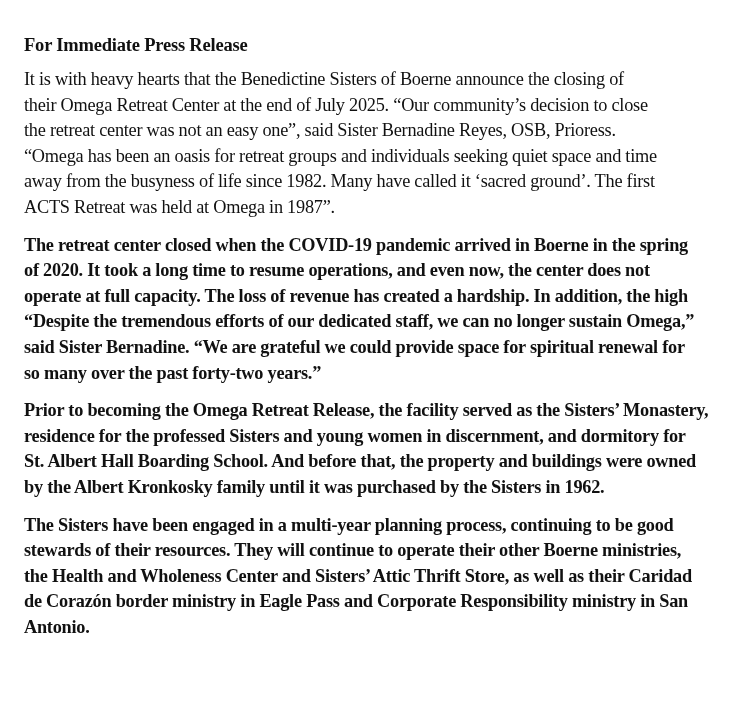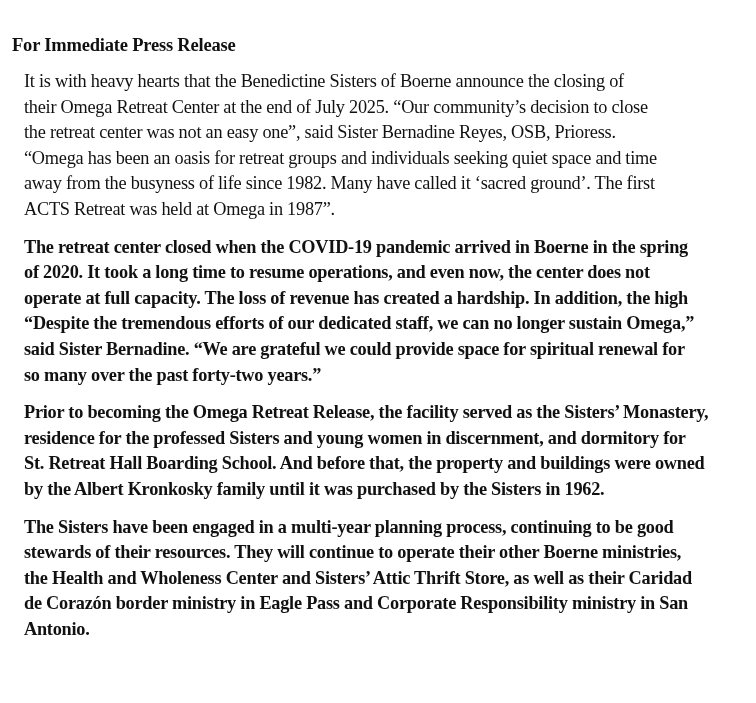--- a/index.html
+++ b/index.html
@@ -10,33 +10,33 @@
     body {
       width: 756px;
       height: 703px;
       overflow: hidden;
       position: relative;
       font-family: "Liberation Serif", "DejaVu Serif", serif;
       color: #111111;
     }
     .doc {
       position: absolute;
-      left: 12px;
+      left: 24px;
       top: 33px;
       width: 730px;
     }
     .heading {
       font-weight: bold;
       font-size: 18.5px;
       line-height: 24px;
       margin: 0 0 10px 0;
       letter-spacing: -0.2px;
     }
     .para {
-      margin: 12px;
+      margin: 0;
       font-size: 18.3px;
       line-height: 25.6px;
       letter-spacing: -0.25px;
       white-space: nowrap;
     }
     .para .line {
       display: block;
     }
     .para + .para {
       margin-top: 12px;
@@ -63,21 +63,21 @@
     <span class="line">of 2020. It took a long time to resume operations, and even now, the center does not</span>
     <span class="line">operate at full capacity. The loss of revenue has created a hardship. In addition, the high</span>
     <span class="line">“Despite the tremendous efforts of our dedicated staff, we can no longer sustain Omega,”</span>
     <span class="line">said Sister Bernadine. “We are grateful we could provide space for spiritual renewal for</span>
     <span class="line">so many over the past forty-two years.”</span>
   </p>
 
   <p class="para">
     <span class="line">Prior to becoming the Omega Retreat Release, the facility served as the Sisters’ Monastery,</span>
     <span class="line">residence for the professed Sisters and young women in discernment, and dormitory for</span>
-    <span class="line">St. Retreat Hall Boarding School. And before that, the property and buildings were owned</span>
+    <span class="line">St. Albert Hall Boarding School. And before that, the property and buildings were owned</span>
     <span class="line">by the Albert Kronkosky family until it was purchased by the Sisters in 1962.</span>
   </p>
 
   <p class="para">
     <span class="line">The Sisters have been engaged in a multi-year planning process, continuing to be good</span>
     <span class="line">stewards of their resources. They will continue to operate their other Boerne ministries,</span>
     <span class="line">the Health and Wholeness Center and Sisters’ Attic Thrift Store, as well as their Caridad</span>
     <span class="line">de Corazón border ministry in Eagle Pass and Corporate Responsibility ministry in San</span>
     <span class="line">Antonio.</span>
   </p>

